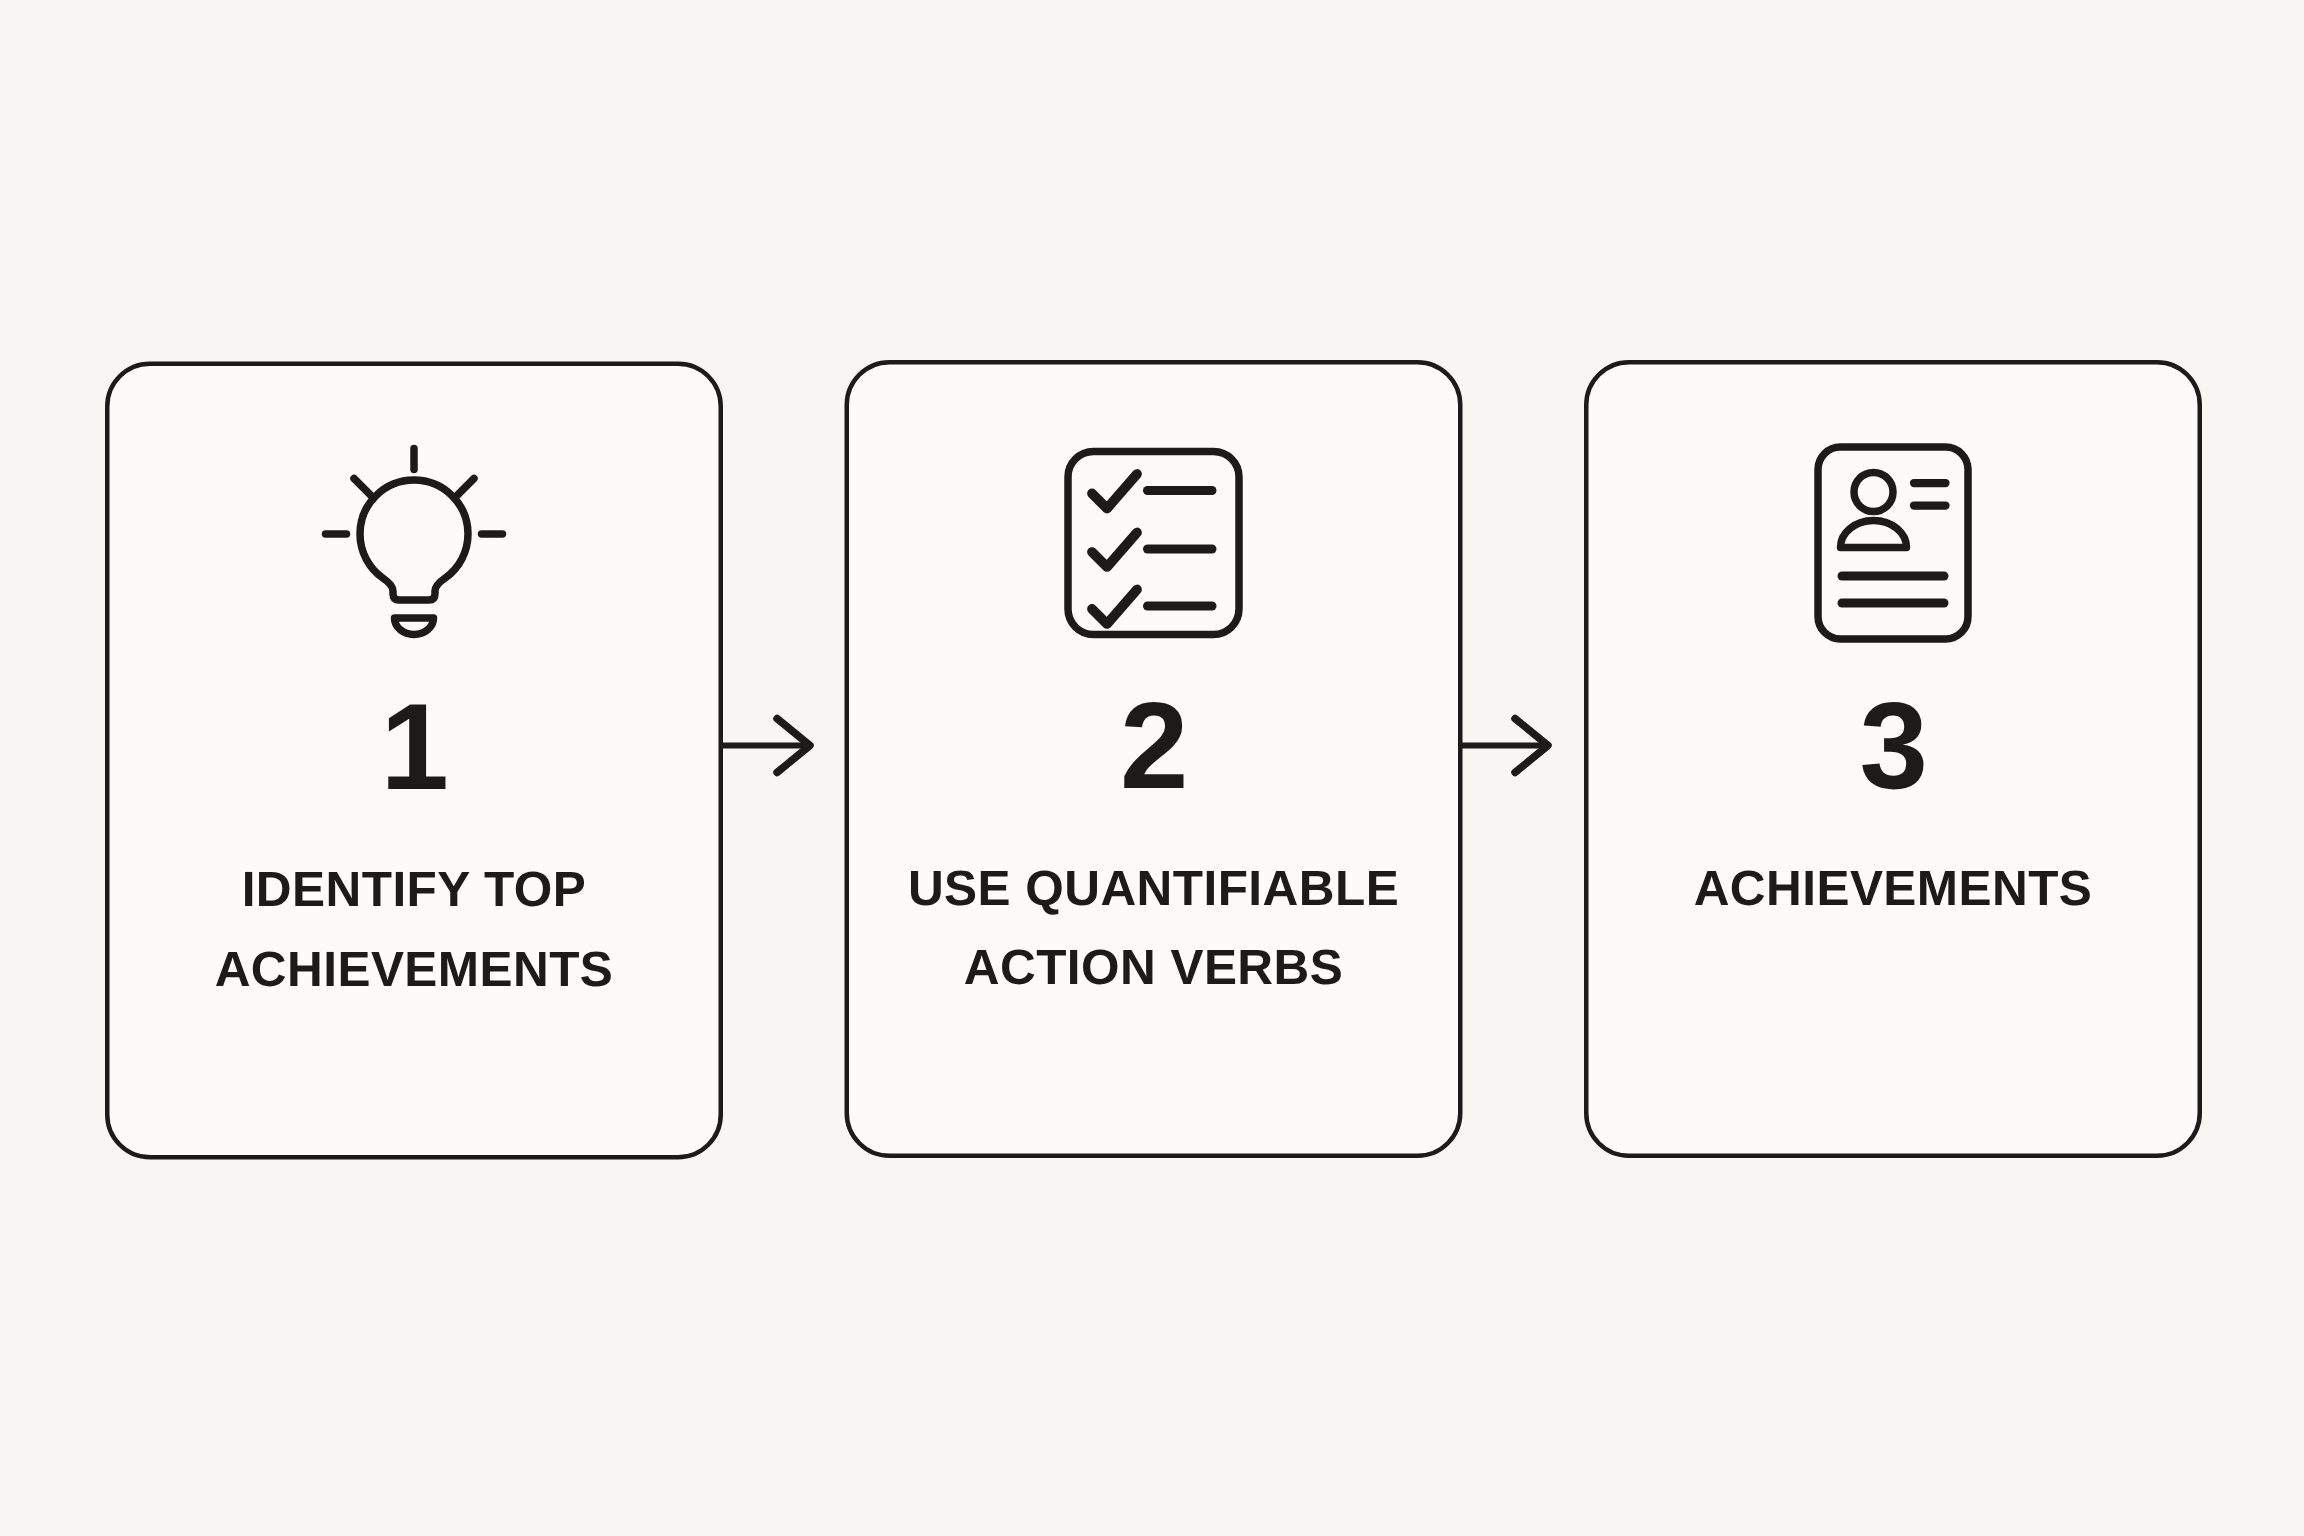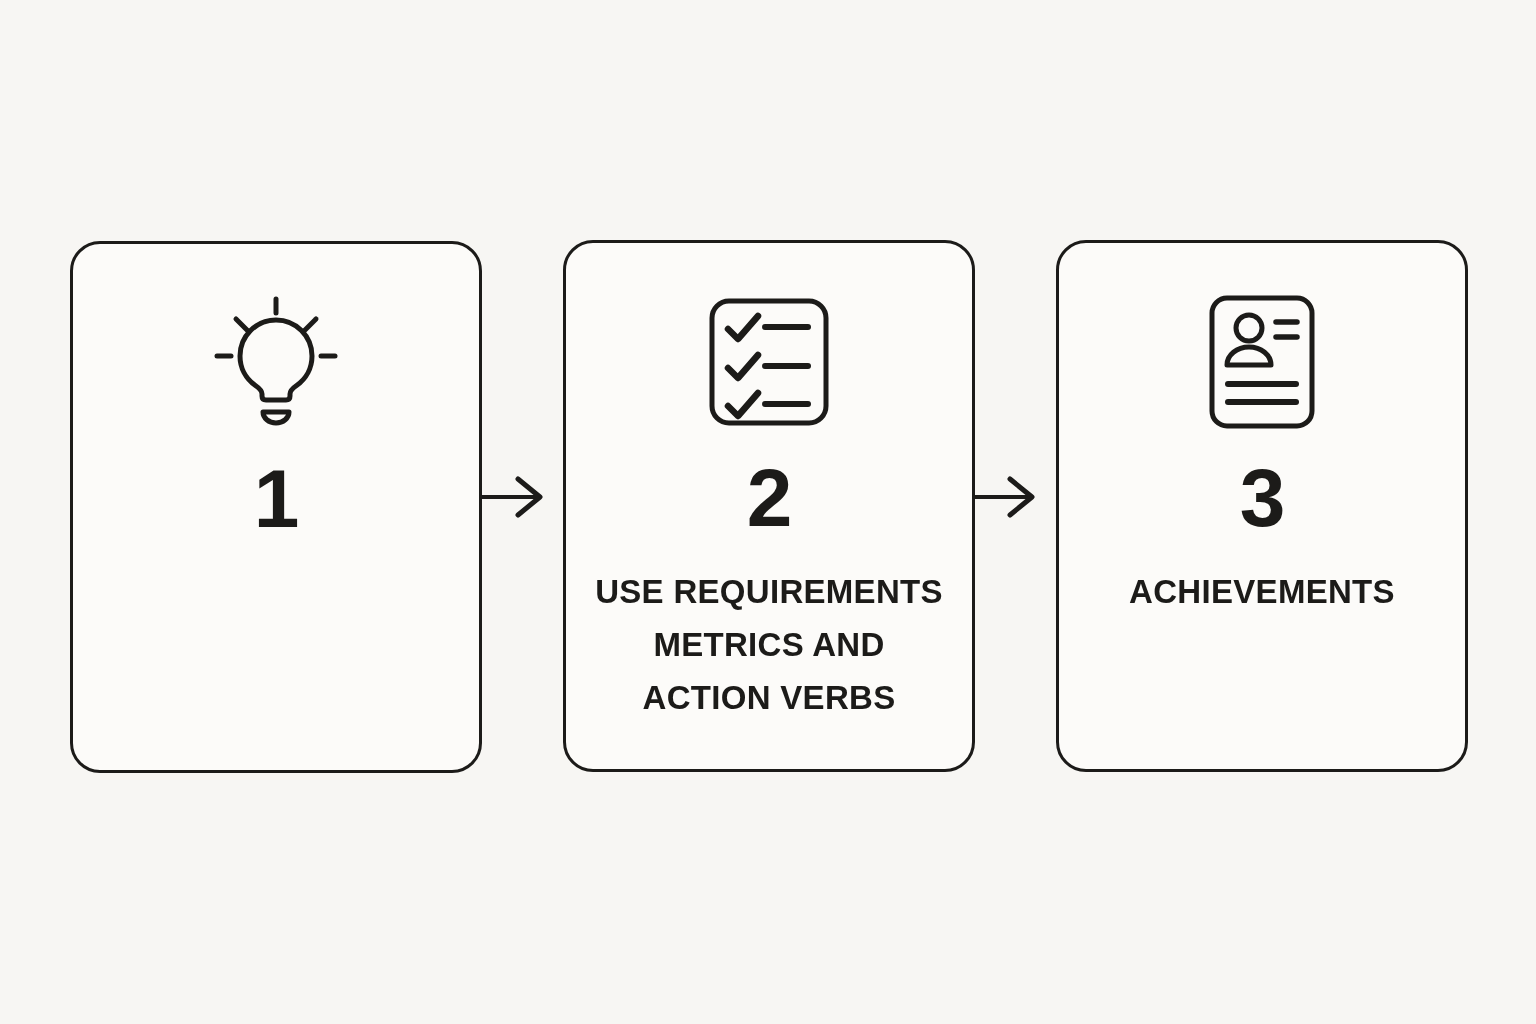--- a/index.html
+++ b/index.html
@@ -87,20 +87,24 @@
                  A36 36 0 0 1 82.6 89.5
                  Q76 94 76 98 L76 100 Q76 104 72 104
                  L52 104 Q48 104 48 100 L48 98
                  Q48 94 41.4 89.5
                  A36 36 0 0 1 26 60
                  A36 36 0 0 1 62 24 Z"></path>
         <path d="M49 116 H75 A13 11 0 0 1 49 116 Z"></path>
       </svg>
     </div>
     <div class="step-number">1</div>
+    <div class="step-label">
+      <div>IDENTIFY TOP</div>
+      <div>ACHIEVEMENTS</div>
+    </div>
   </div>
 
   <svg class="arrow a1" viewBox="0 0 68 46" fill="none" stroke="currentColor" stroke-linecap="round" stroke-linejoin="round">
     <path d="M2 23 H56" stroke-width="4"></path>
     <path d="M38 5 L60 23 L38 41" stroke-width="5"></path>
   </svg>
 
   <div class="card c2">
     <div class="icon-wrap">
       <svg width="120" height="128" viewBox="0 0 120 128" fill="none" stroke="currentColor" stroke-linecap="round" stroke-linejoin="round">
@@ -108,22 +112,21 @@
         <path d="M19 31 L29 41 L49 18" stroke-width="6.5"></path>
         <path d="M56 29 H99" stroke-width="6"></path>
         <path d="M19 70 L29 80 L49 57" stroke-width="6.5"></path>
         <path d="M56 68 H99" stroke-width="6"></path>
         <path d="M19 108 L29 118 L49 95" stroke-width="6.5"></path>
         <path d="M56 106 H99" stroke-width="6"></path>
       </svg>
     </div>
     <div class="step-number">2</div>
     <div class="step-label">
-      <div>USE REQUIREMENTS</div>
-      <div>METRICS AND</div>
+      <div>USE QUANTIFIABLE</div>
       <div>ACTION VERBS</div>
     </div>
   </div>
 
   <svg class="arrow a2" viewBox="0 0 68 46" fill="none" stroke="currentColor" stroke-linecap="round" stroke-linejoin="round">
     <path d="M2 23 H56" stroke-width="4"></path>
     <path d="M38 5 L60 23 L38 41" stroke-width="5"></path>
   </svg>
 
   <div class="card c3">

